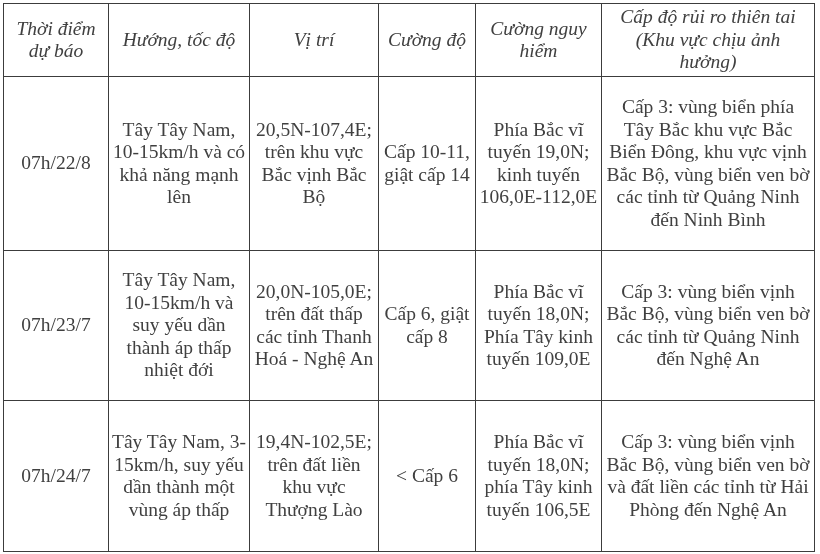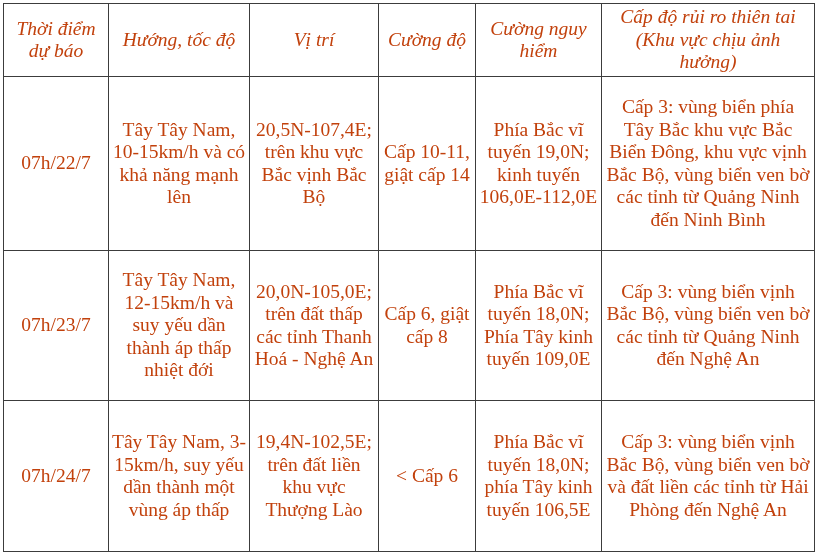--- a/index.html
+++ b/index.html
@@ -3,21 +3,21 @@
 <meta charset="utf-8">
 <style>
   html, body { margin: 0; padding: 0; background: #ffffff; }
   body { width: 820px; height: 554px; overflow: hidden; position: relative; }
   table.forecast {
     position: absolute; left: 3px; top: 3px;
     border-collapse: collapse;
     table-layout: fixed;
     width: 811px;
     font-family: "Liberation Serif", "DejaVu Serif", serif;
-    color: #c2410c;
+    color: #404040;
     font-size: 19.5px;
     line-height: 22.5px;
   }
   table.forecast td, table.forecast th {
     border: 1.5px solid #3c3c3c;
     text-align: center;
     vertical-align: middle;
     padding: 0 3px;
     font-weight: normal;
   }
@@ -44,31 +44,31 @@
       <tr class="head">
     <th>Thời điểm dự báo</th>
     <th>Hướng, tốc độ</th>
     <th>Vị trí</th>
     <th>Cường độ</th>
     <th>Cường nguy hiểm</th>
     <th>Cấp độ rủi ro thiên tai (Khu vực chịu ảnh hưởng)</th>
   </tr>
 
   <tr class="r1">
-    <td>07h/22/7</td>
+    <td>07h/22/8</td>
     <td>Tây Tây Nam, 10-15km/h và có khả năng mạnh lên</td>
     <td>20,5N-107,4E; trên khu vực Bắc vịnh Bắc Bộ</td>
     <td>Cấp 10-11, giật cấp 14</td>
     <td>Phía Bắc vĩ tuyến 19,0N; kinh tuyến 106,0E-112,0E</td>
     <td><span class="bold">Cấp 3:</span><span> vùng biển phía Tây Bắc khu vực Bắc Biển Đông, khu vực vịnh Bắc Bộ, vùng biển ven bờ các tỉnh từ Quảng Ninh đến Ninh Bình</span></td>
   </tr>
 
   <tr class="r2">
     <td>07h/23/7</td>
-    <td>Tây Tây Nam, 12-15km/h và suy yếu dần thành áp thấp nhiệt đới</td>
+    <td>Tây Tây Nam, 10-15km/h và suy yếu dần thành áp thấp nhiệt đới</td>
     <td>20,0N-105,0E; trên đất thấp các tỉnh Thanh Hoá - Nghệ An</td>
     <td>Cấp 6, giật cấp 8</td>
     <td>Phía Bắc vĩ tuyến 18,0N; Phía Tây kinh tuyến 109,0E</td>
     <td><span class="bold">Cấp 3:</span><span> vùng biển vịnh Bắc Bộ, vùng biển ven bờ các tỉnh từ Quảng Ninh đến Nghệ An</span></td>
   </tr>
 
   <tr class="r3">
     <td>07h/24/7</td>
     <td>Tây Tây Nam, 3-15km/h, suy yếu dần thành một vùng áp thấp</td>
     <td>19,4N-102,5E; trên đất liền khu vực Thượng Lào</td>

